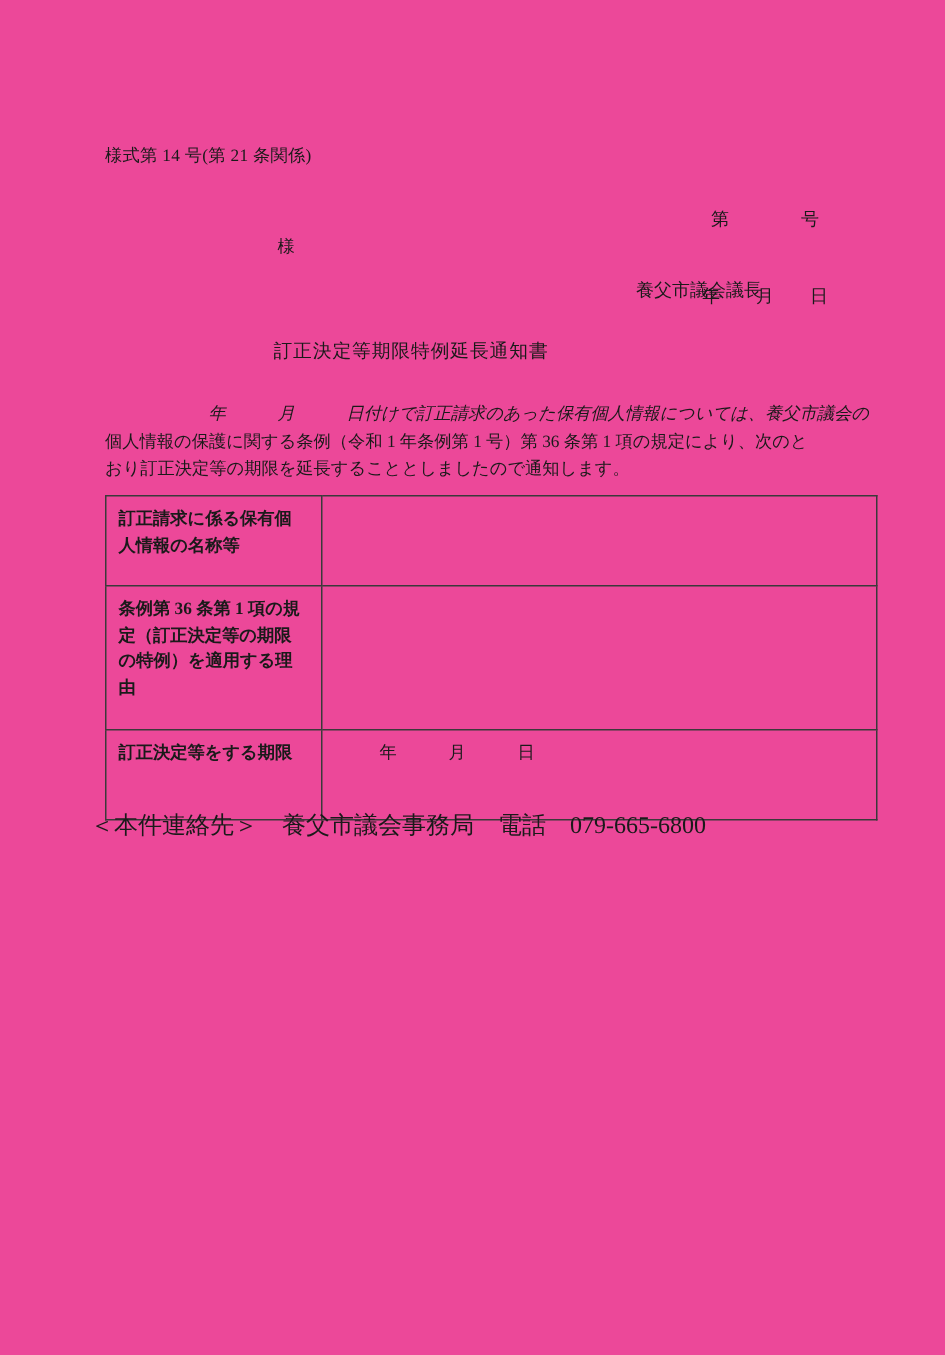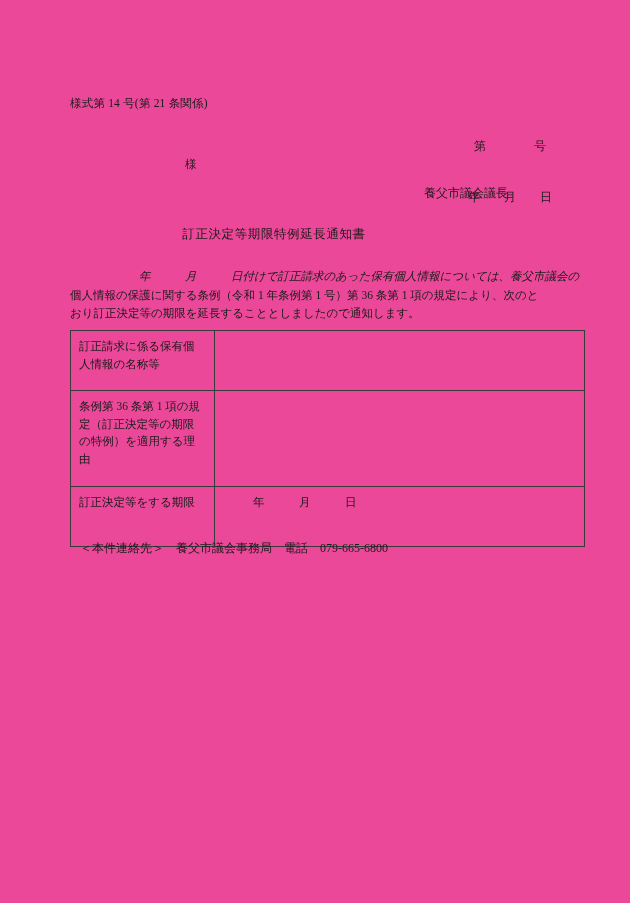--- a/index.html
+++ b/index.html
@@ -101,39 +101,40 @@
   }
   .form-table td {
     border: 1px solid #3a3a3a;
     vertical-align: top;
     font-size: 11.5px;
     line-height: 17.5px;
     padding: 7px 8px 6px 8px;
   }
   .form-table td.label {
     width: 127px;
+    font-weight: bold;
   }
   .form-table td.value {
     width: 353px;
   }
   .r1 td { height: 46px; }
   .r2 td { height: 82px; }
   .r3 td { height: 46px; }
   .value-inline {
     display: inline-block;
     padding-left: 30px;
     white-space: pre;
   }
 
   
   .contact {
     position: absolute;
-    left: 80px;
+    left: 60px;
     top: 540px;
-    font-size: 12px;
+    font-size: 16px;
     white-space: pre;
   }
 </style>
 </head>
 <body>
 
 <div class="page">
 
   <div class="form-no">様式第 14 号(第 21 条関係)</div>
 

